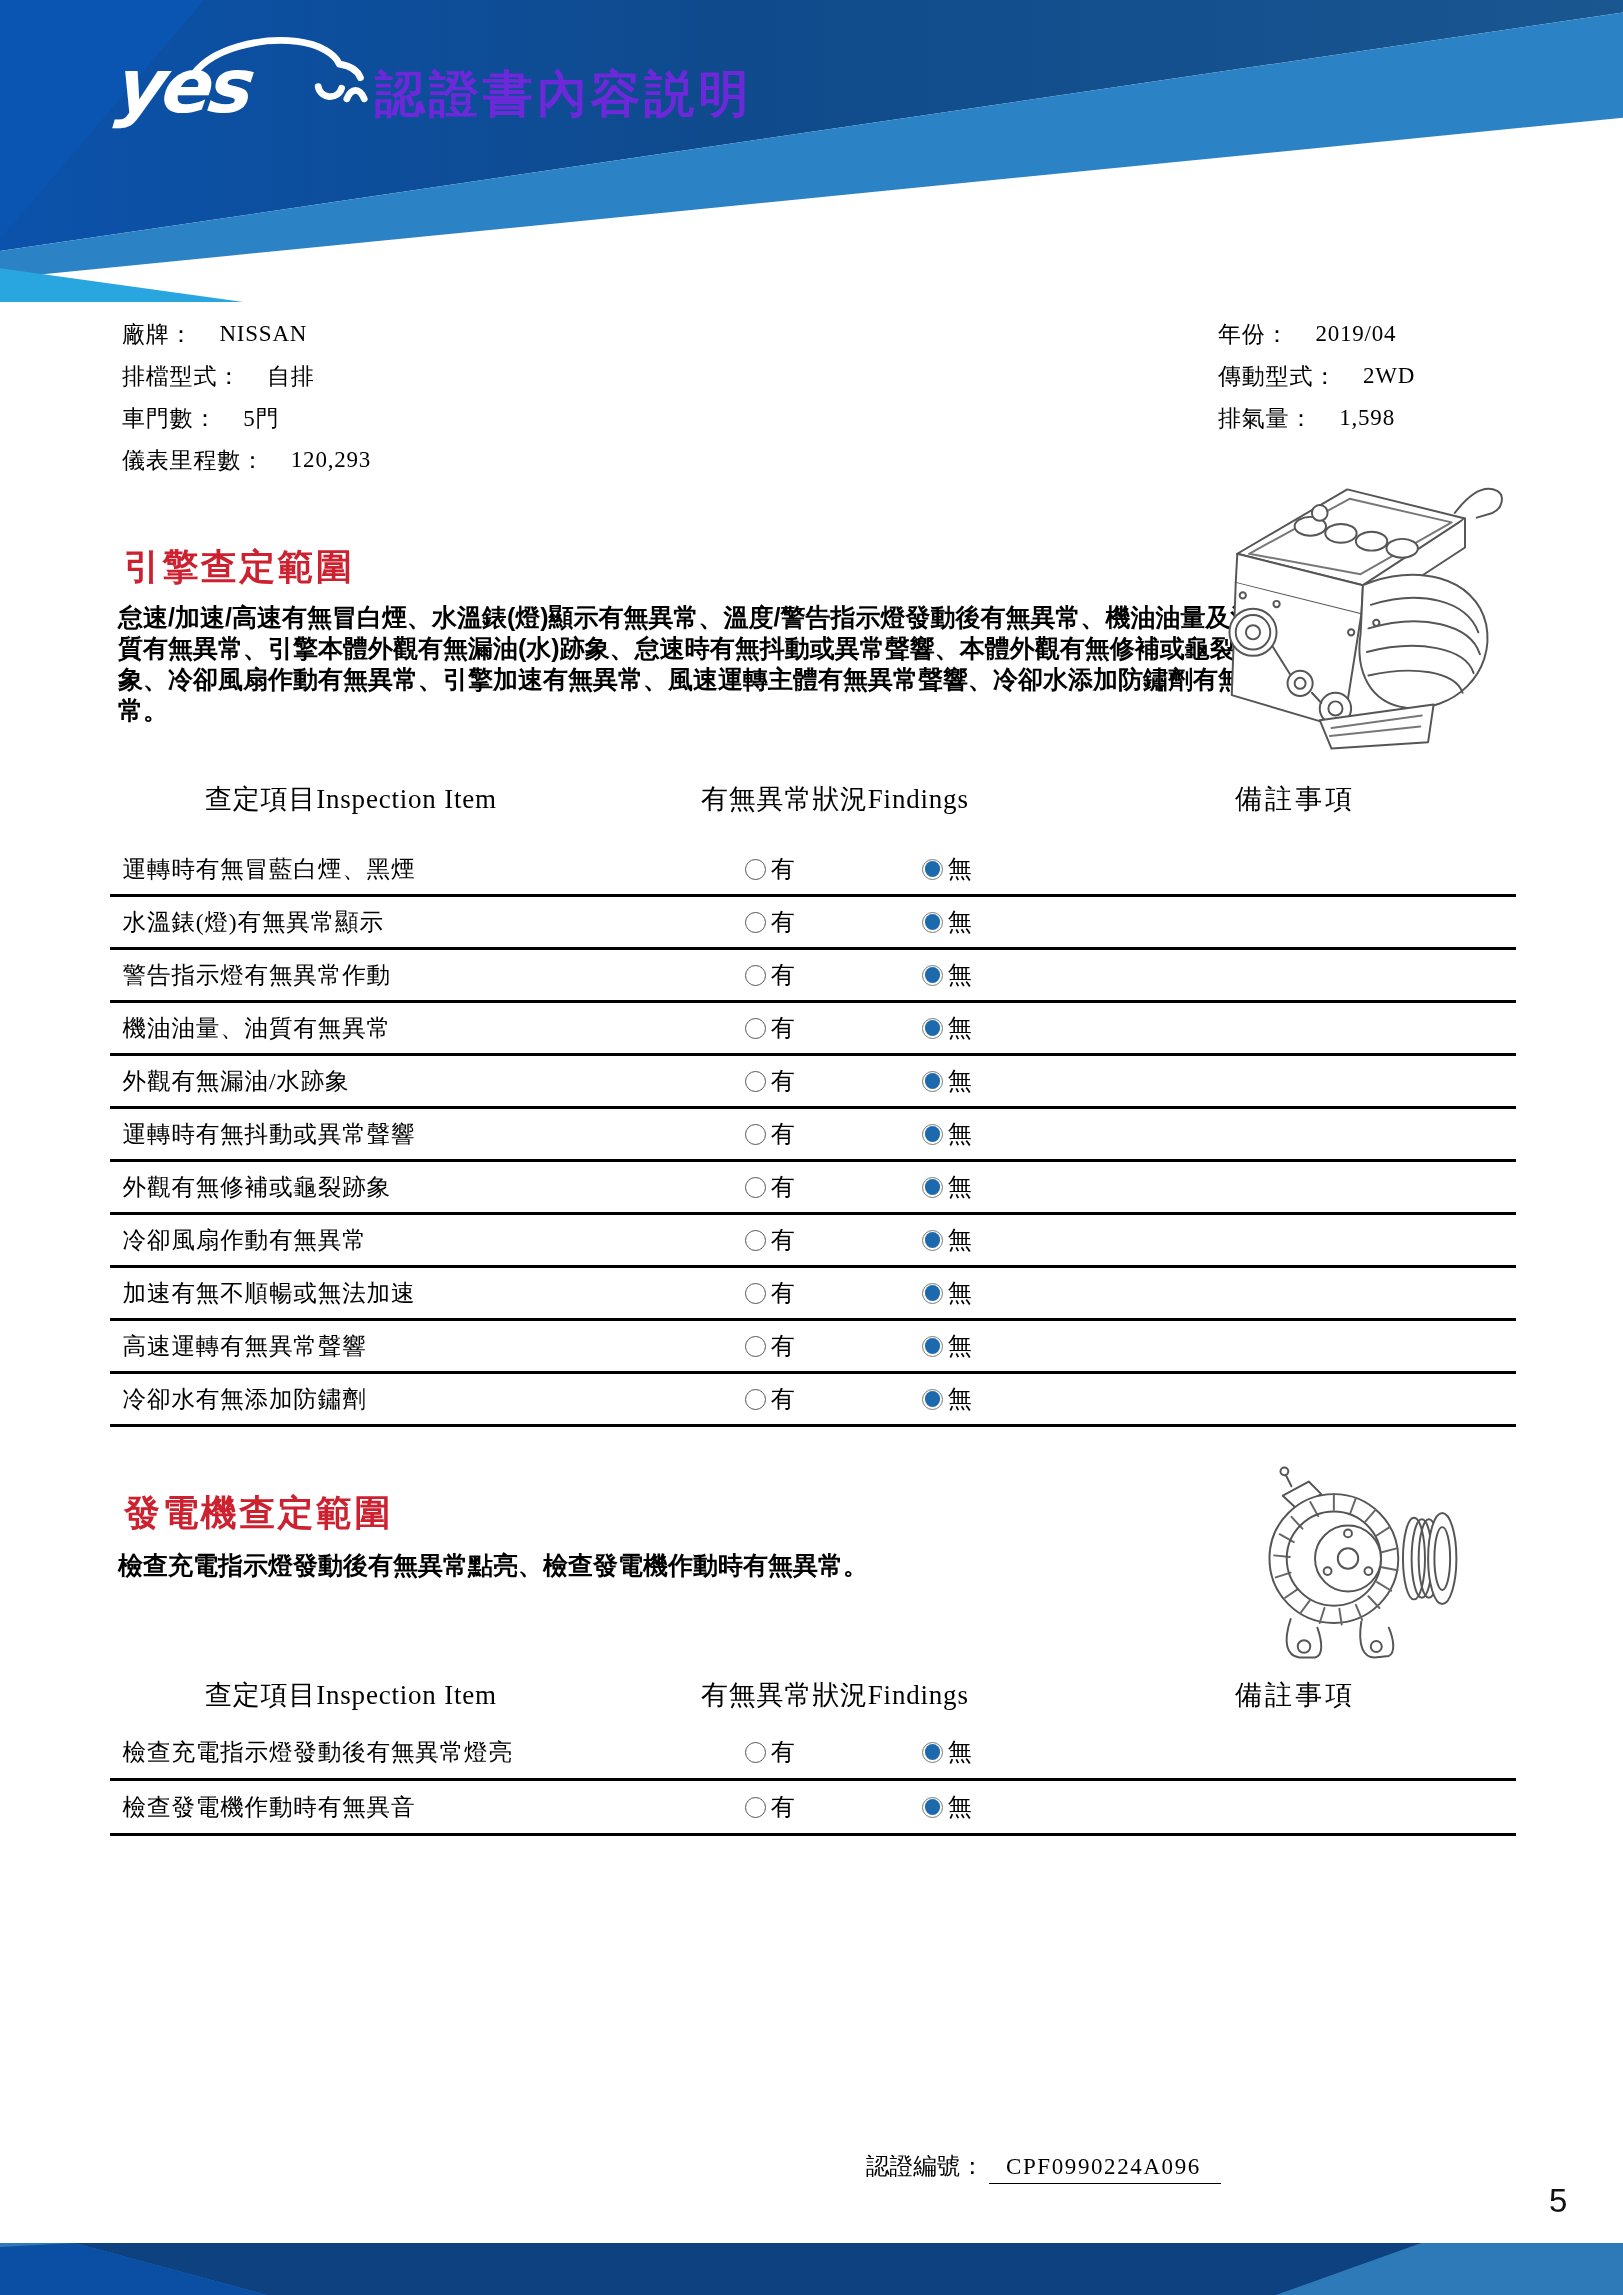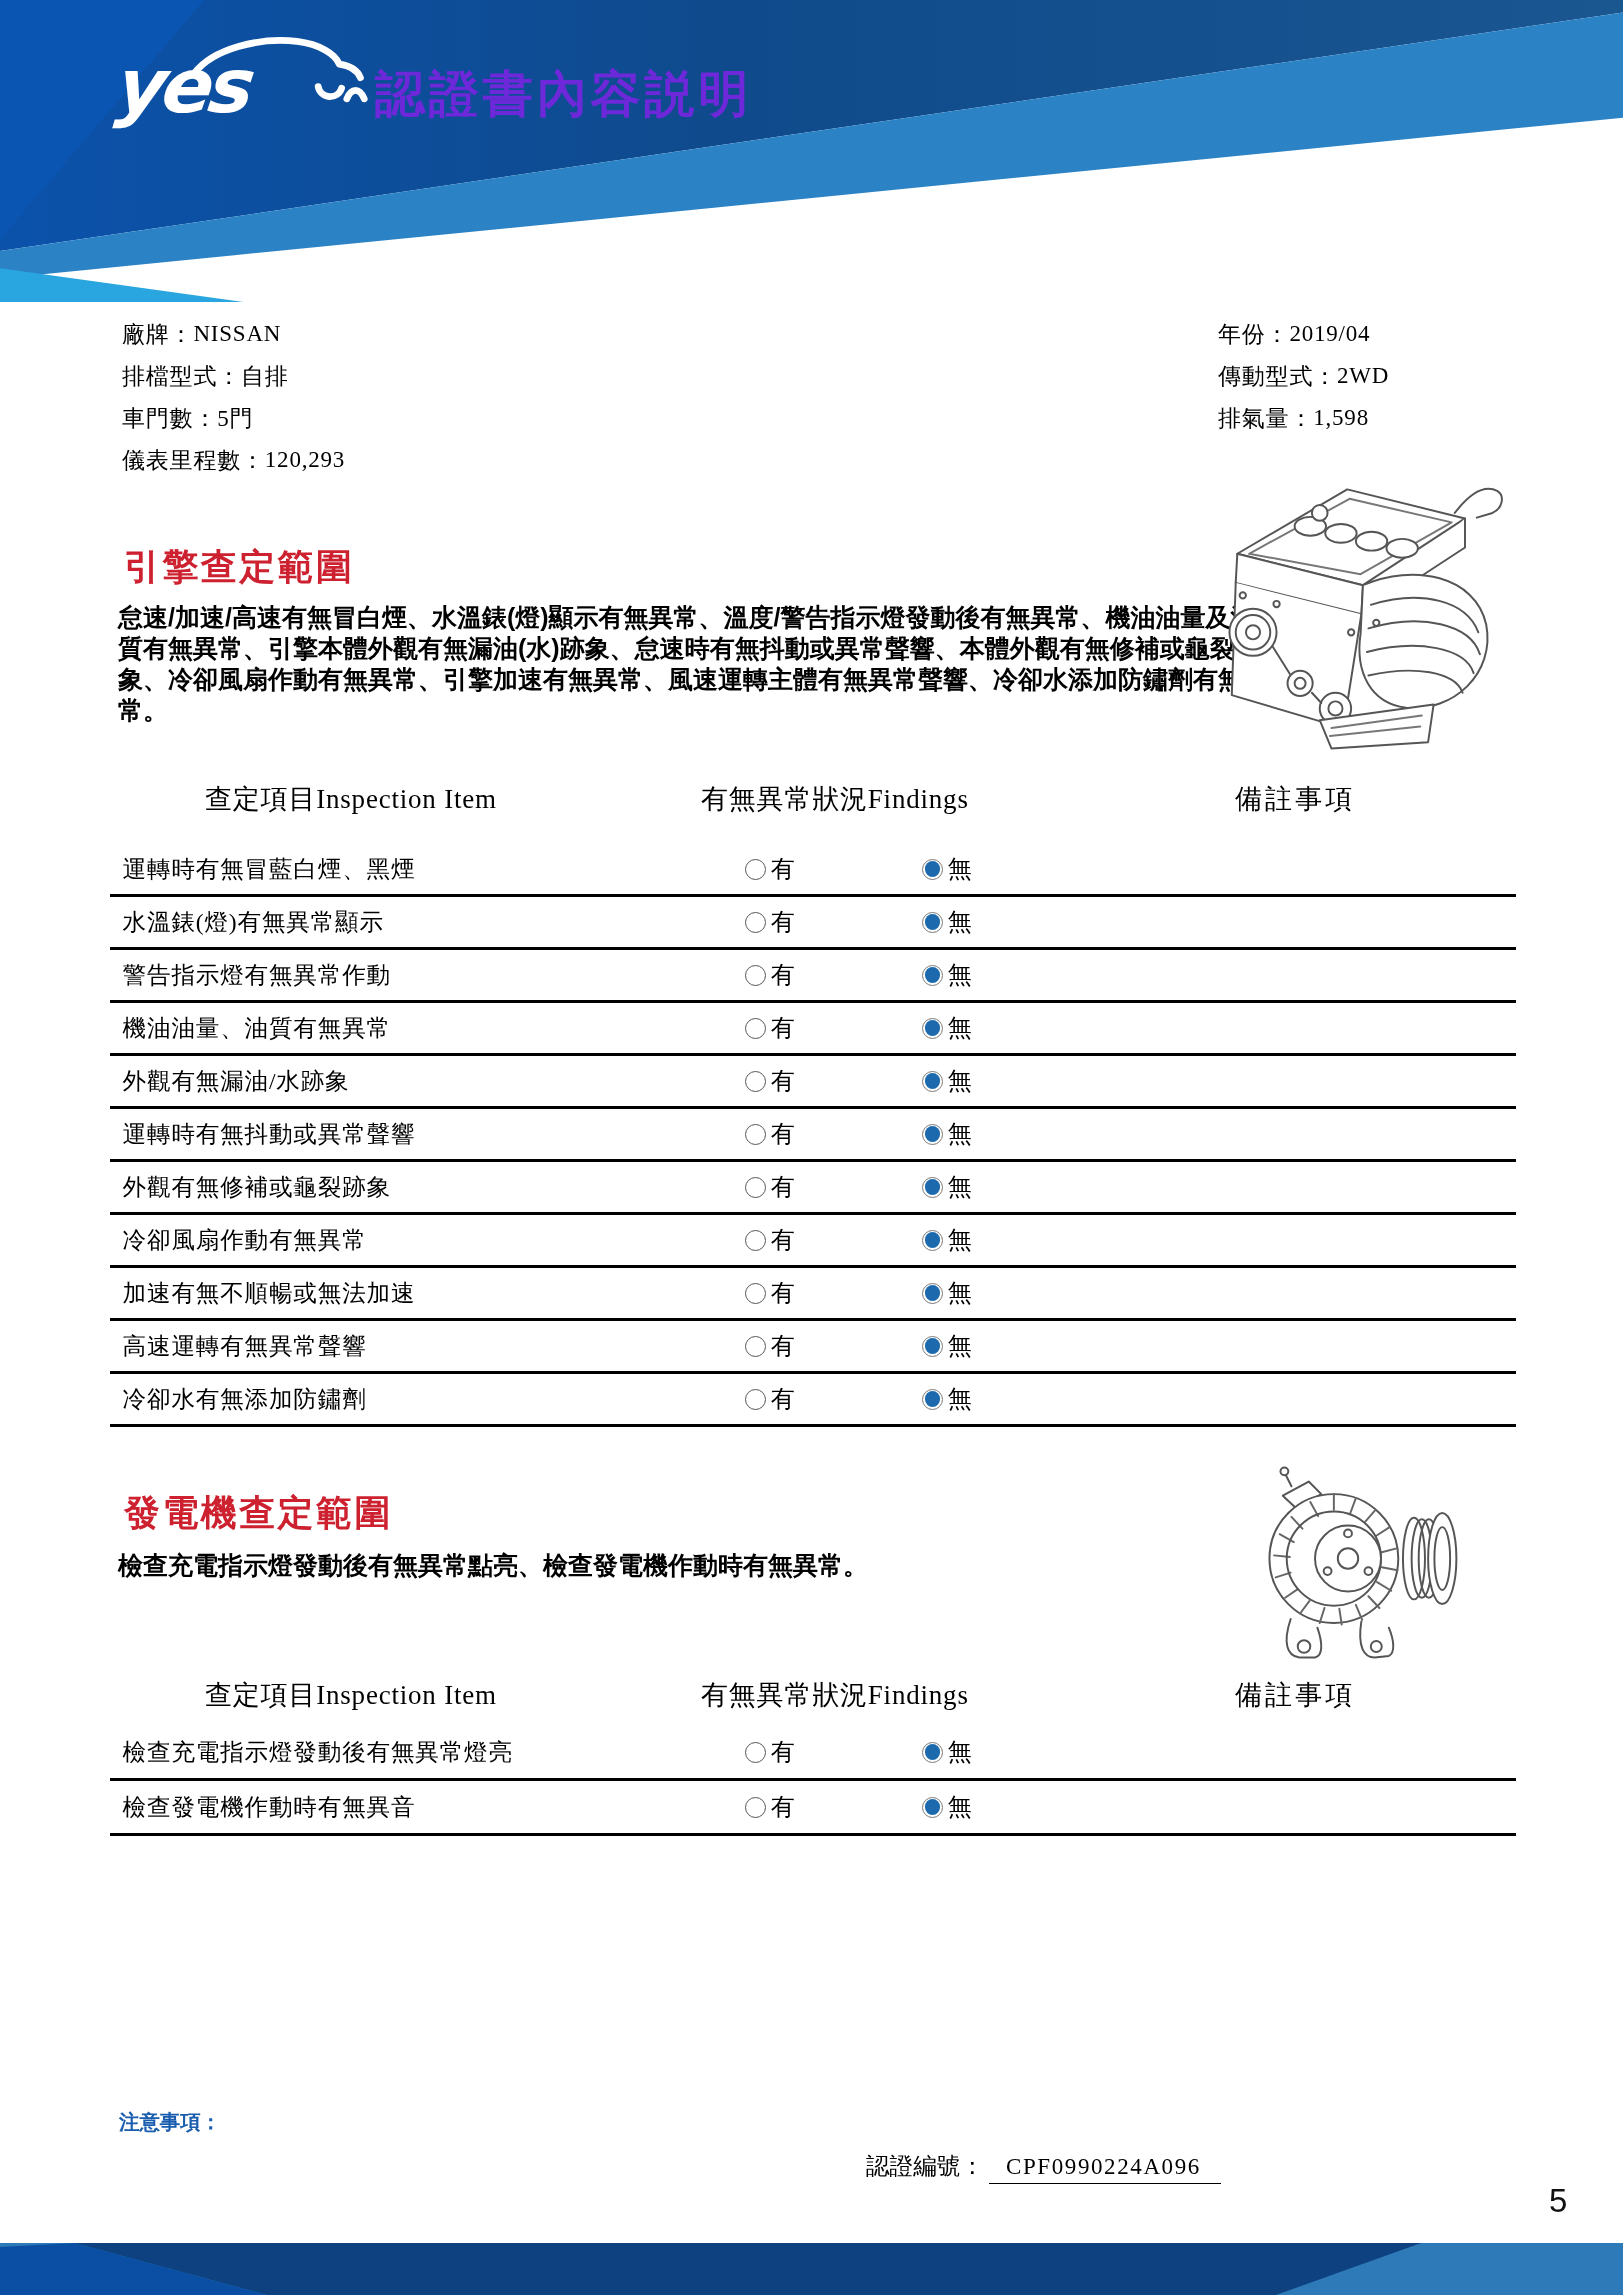--- a/index.html
+++ b/index.html
@@ -12,21 +12,21 @@
              color:#fff;letter-spacing:-3.9px;transform:skewX(-8deg);
              font-family:"DejaVu Sans","Liberation Sans",sans-serif;line-height:1;}
   .logo-car{position:absolute;left:190px;top:31px;width:181px;height:82px;}
   .header-title{position:absolute;left:375px;top:61px;font-size:50px;font-weight:bold;color:#6d28d9;
                 letter-spacing:3.9px;}
 
   
   .veh-col{position:absolute;top:313px;}
   #vc1{left:122px;} #vc2{left:602px;} #vc3{left:1218px;}
   .v-row{height:42px;display:flex;align-items:center;font-size:23px;
-         font-family:"Liberation Serif","DejaVu Serif",serif;letter-spacing:0.8px;}
+         font-family:"Liberation Serif","DejaVu Serif",serif;letter-spacing:0.8px;gap:26px;}
 
   
   .sec-title{position:absolute;left:124px;font-size:36px;font-weight:bold;letter-spacing:2.4px;}
   .t1{top:543px;} .t2{top:1489px;}
   .sec-desc{position:absolute;left:118px;width:1154px;font-size:25px;font-weight:bold;
             line-height:31px;color:#000;text-align:left;}
   .d1{top:602px;} .d2{top:1550px;width:1178px;}
 
   
   .engine-art{position:absolute;left:1194px;top:436px;width:330px;height:318px;}
@@ -476,21 +476,20 @@
                 <span class="fill"></span>
               </span>
                 <span class="opt">無</span>
               </span>
             </span>
         </div>
       </div>
   </div>
 
   <div class="notes">
-    <div>注意事項：</div>
     <div>
 
 
       </div>
   </div>
 
   <div class="cert">
     <span>認證編號：</span>
     <span class="cert-value">CPF0990224A096</span>
   </div>

